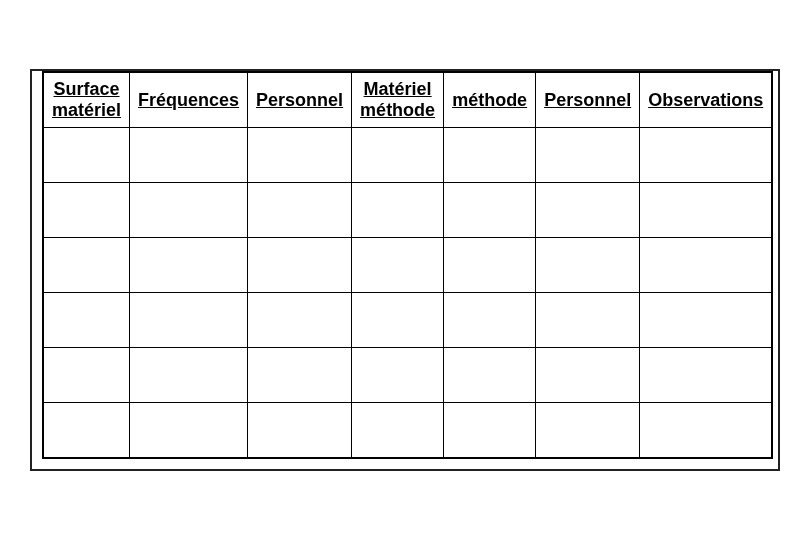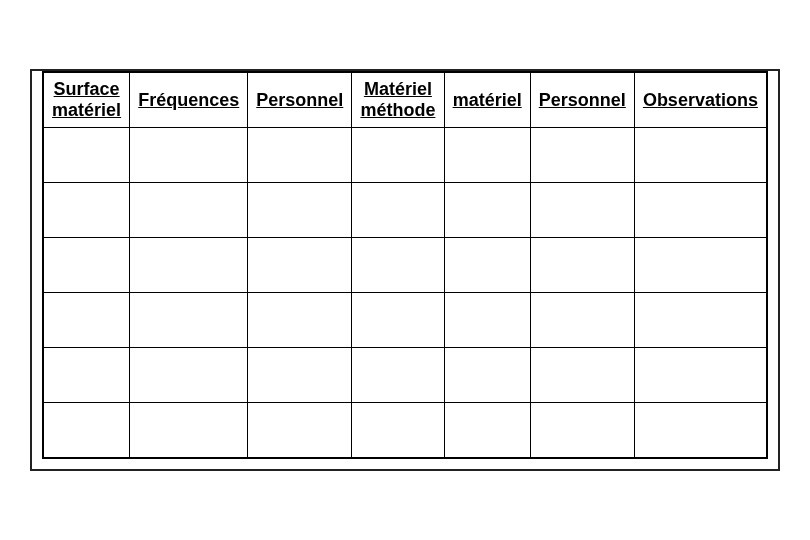--- a/index.html
+++ b/index.html
@@ -84,21 +84,21 @@
 
 <div class="page-container">
   <div class="table-wrapper">
     <table>
       <thead>
         <tr>
           <th class="col-surface">Surface matériel</th>
           <th class="col-freq">Fréquences</th>
           <th class="col-prod">Personnel</th>
           <th class="col-mat">Matériel méthode</th>
-          <th class="col-meth">matériel</th>
+          <th class="col-meth">méthode</th>
           <th class="col-pers">Personnel</th>
           <th class="col-obs">Observations</th>
         </tr>
       </thead>
       <tbody id="table-body">
 
       <tr>
             <td></td>
             <td></td>
             <td></td>

